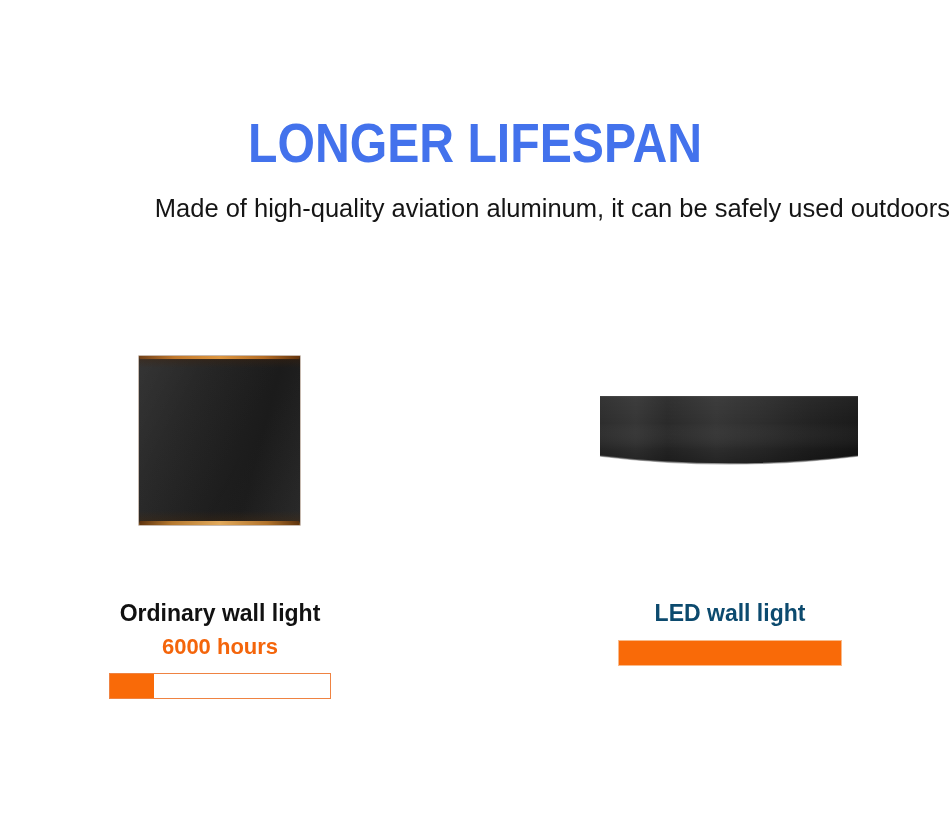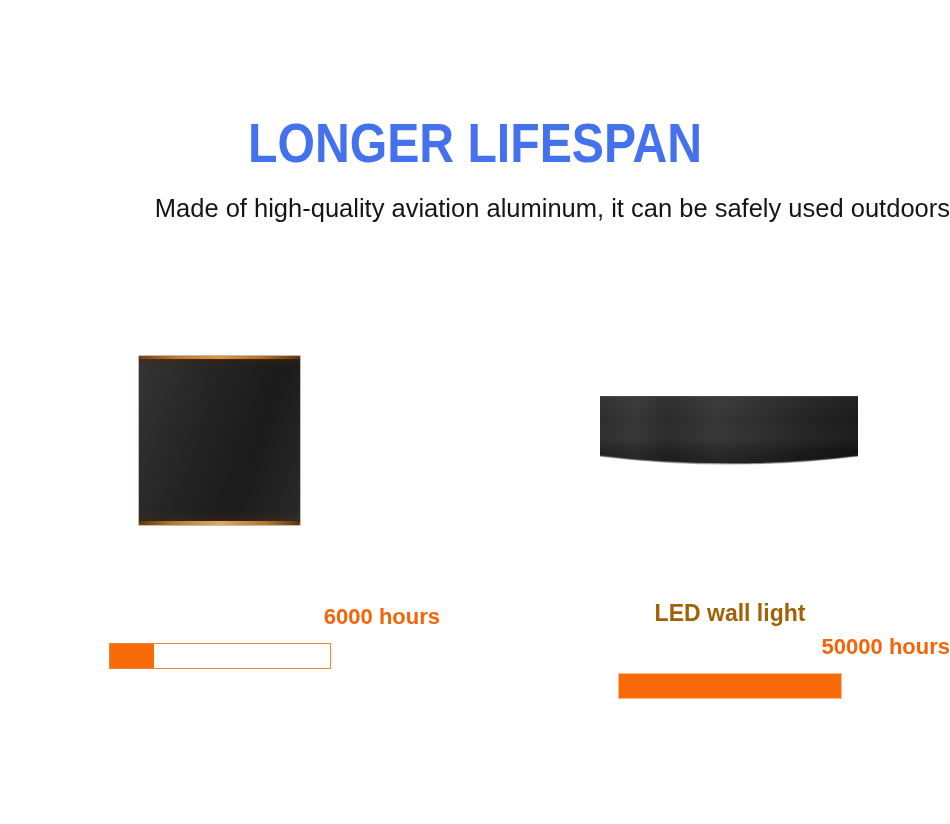--- a/index.html
+++ b/index.html
@@ -146,21 +146,21 @@
     font-family: "Liberation Sans", sans-serif;
     font-weight: bold;
     font-size: 23px;
     line-height: 30px;
     white-space: nowrap;
   }
   .lamp-name.dark { color: #111111; }
   .lamp-name.blue { color: #1040e8; }
 
   .lamp-hours {
-    text-align: right;
+    text-align: center;
     font-family: "Liberation Sans", sans-serif;
     font-weight: bold;
     font-size: 22px;
     line-height: 28px;
     color: #f4650b;
     margin-top: 5px;
     white-space: nowrap;
   }
 
   .meter-wrap {
@@ -231,31 +231,31 @@
         <path d="M1 2 L259 2 L259 62 Q130 78 1 62 Z" fill="url(#barShade)"></path>
 
         <path d="M1 62 Q130 78 259 62" fill="none" stroke="url(#barRim)" stroke-width="1.4"></path>
 
         <path d="M1 2.6 L259 2.6" fill="none" stroke="#555555" stroke-opacity="0.5" stroke-width="1"></path>
       </svg>
     </div>
   </div>
 
   <div class="col left">
+    <div class="lamp-name dark" style="color: rgb(17, 17, 17);">Ordinary wall light</div>
     <div class="lamp-hours">6000 hours</div>
     <div class="meter-wrap">
       <div class="meter left-meter" style="border-color: rgb(239, 131, 66);">
         <div class="fill" id="left-fill" style="width: 20%; background: rgb(249, 106, 8);"></div>
       </div>
     </div>
   </div>
 
   <div class="col right">
-    <div class="lamp-name blue" style="color: #a16207;">LED wall light</div>
-    <div class="lamp-hours">50000 hours</div>
+    <div class="lamp-name blue" style="color: #0c4a6e;">LED wall light</div>
     <div class="meter-wrap">
       <div class="meter right-meter" style="border-color: rgb(249, 186, 138);">
         <div class="fill" id="right-fill" style="width: 100%; background: rgb(249, 106, 8);"></div>
       </div>
     </div>
   </div>
 
 </div>
 
 </body></html>

